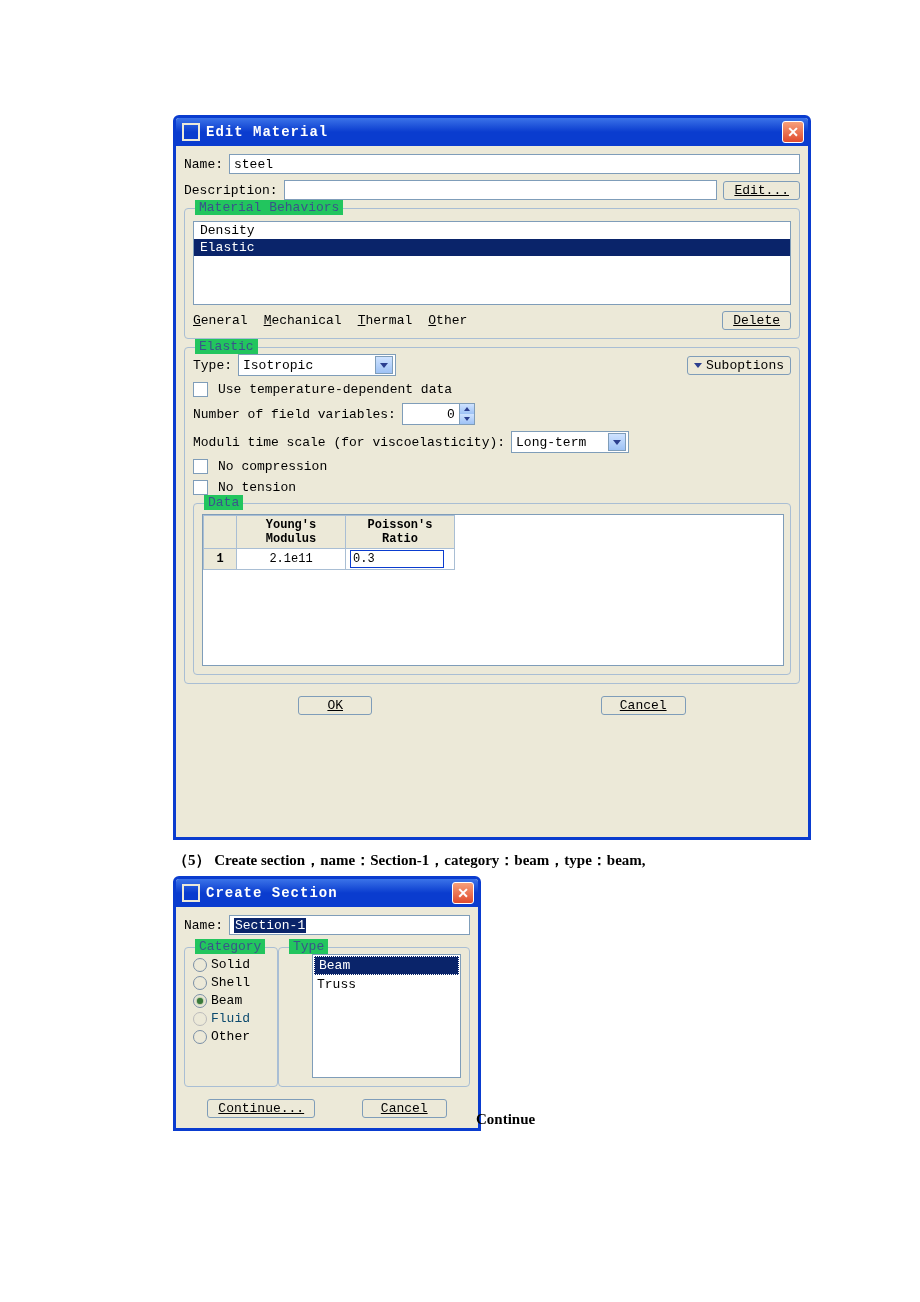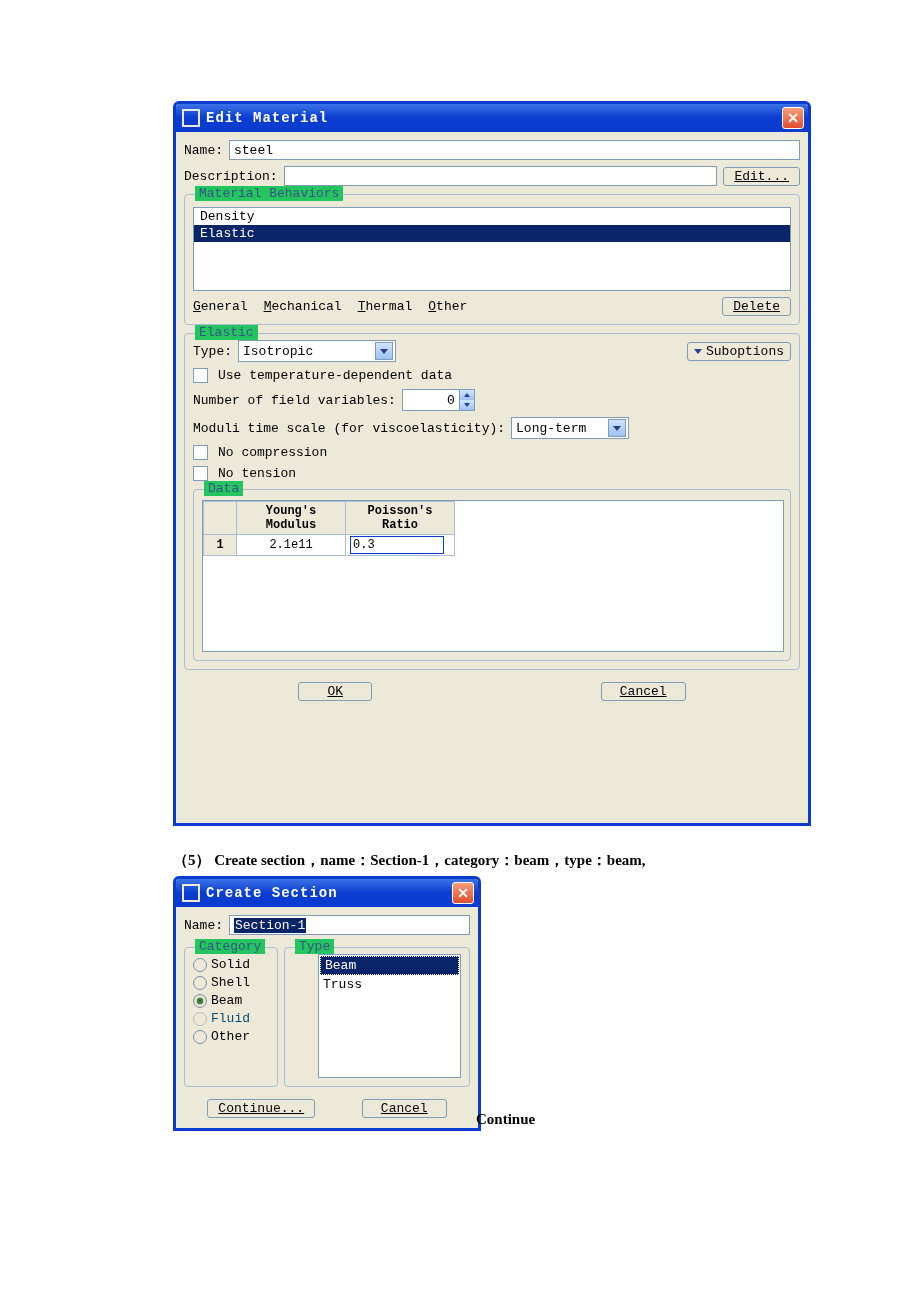--- a/index.html
+++ b/index.html
@@ -16,21 +16,21 @@
   position: relative;
   background: #fff;
 }
 .dialog {
   position: absolute;
   border: 3px solid #0a3ccf;
   background: #ece9d8;
   border-radius: 6px 6px 0 0;
   overflow: hidden;
 }
-.dlg1 { left: 173px; top: 101px; width: 632px; height: 719px; }
+.dlg1 { left: 173px; top: 115px; width: 632px; height: 719px; }
 .dlg2 { left: 173px; top: 876px; width: 302px; height: 249px; }
 
 .titlebar {
   height: 28px;
   background: linear-gradient(to bottom, #3b73e8 0%, #0a3ccf 50%, #0a3ccf 100%);
   display: flex;
   align-items: center;
   padding: 0 4px 0 6px;
   gap: 6px;
 }
@@ -324,21 +324,21 @@
       <span class="titlebar-text">Create Section</span>
       <span class="close-btn">✕</span>
     </div>
     <div class="body">
       <div class="row">
         <span>Name:</span>
         <span class="text-input" style="flex:1; display:flex; align-items:center;">
           <span class="sel-text">Section-1</span>
         </span>
       </div>
-      <div style="display:flex; gap:6px;justify-content:center;">
+      <div style="display:flex; justify-content:center;">
         <div class="fieldset" style="width:76px; margin:6px 0;">
           <span class="fieldset-title">Category</span>
           <div class="cat-item"><span class="radio"></span><span>Solid</span></div>
           <div class="cat-item"><span class="radio"></span><span>Shell</span></div>
           <div class="cat-item"><span class="radio">
                 <span class="dot"></span>
               </span><span>Beam</span></div>
           <div class="cat-item disabled"><span class="radio" style="border-color:#bbb"></span><span>Fluid</span></div>
           <div class="cat-item"><span class="radio"></span><span>Other</span></div>
         </div>

